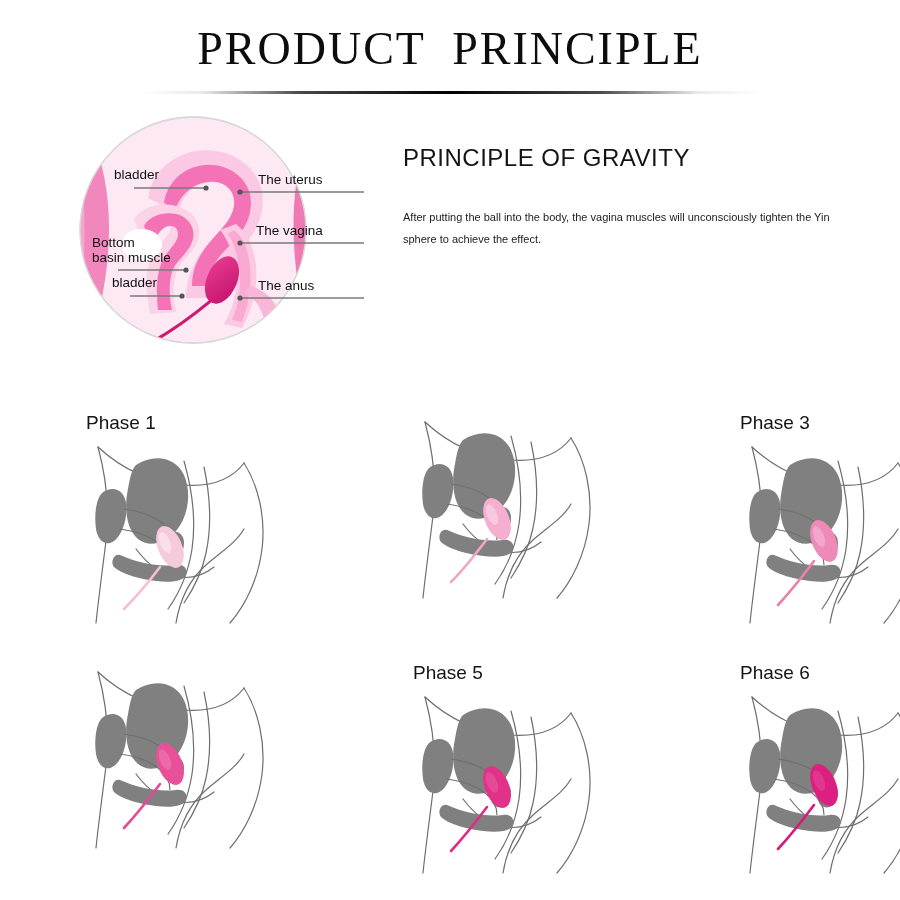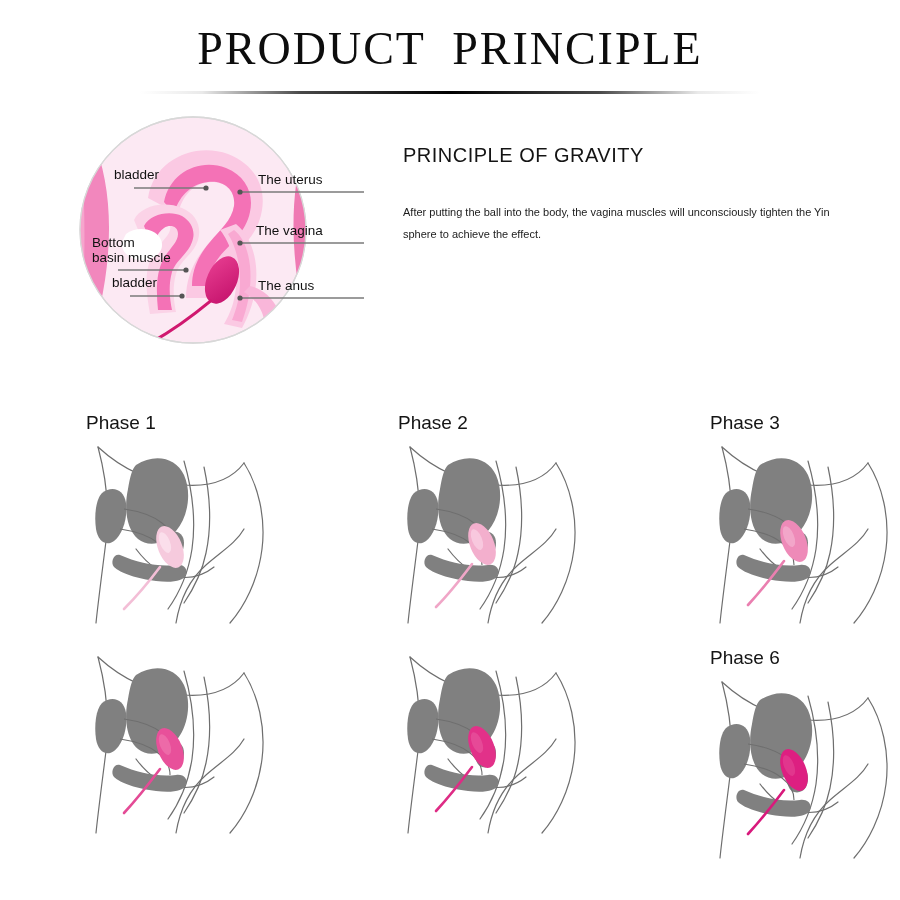--- a/index.html
+++ b/index.html
@@ -63,21 +63,21 @@
   }
   .diagram-holder svg { display: block; }
 
   .gravity-block {
     position: absolute;
     left: 403px;
     top: 50px;
     width: 460px;
   }
   .gravity-heading {
-    font-size: 20px;
+    font-size: 24px;
     font-weight: 400;
     letter-spacing: 0.5px;
     color: #141414;
     margin: 0 0 34px 0;
   }
   .gravity-body {
     font-size: 11px;
     line-height: 2.0;
     color: #1c1c1c;
     margin: 0;
@@ -88,20 +88,21 @@
   .phase-grid {
     position: absolute;
     left: 0;
     top: 412px;
     width: 776px;
     display: grid;
     grid-template-columns: repeat(3, 1fr);
     grid-template-rows: repeat(2, 235px);
     column-gap: 0px;
     row-gap: 0px;
+    gap: 15px;
   }
   .phase-cell {
     position: relative;
     padding-left: 86px;
   }
   .phase-label {
     font-size: 19px;
     color: #141414;
     margin: 0 0 2px 0;
     line-height: 1.2;
@@ -243,21 +244,20 @@
             <ellipse cx="0" cy="0" rx="12" ry="22" fill="#f6cadd"></ellipse>
             <ellipse cx="-3" cy="-6" rx="5" ry="11" fill="#fce4ef" opacity="0.75"></ellipse>
           </g>
           <path d="M80 130 C 68 146, 56 160, 44 172" stroke="#f3bed6" stroke-width="2.6" fill="none" stroke-linecap="round"></path>
         </g>
       </svg>
     </div>
   </div>
 
   <div class="phase-cell">
-    <p class="phase-label">Phase 2</p>
     <div class="phase-art">
       <svg viewBox="0 0 232 190" width="232" height="190" xmlns="http://www.w3.org/2000/svg">
         <g fill="none" stroke="#6e6e6e" stroke-width="1.2" stroke-linecap="round" stroke-linejoin="round">
           <path d="M18 10 C 26 40, 30 72, 26 104 C 22 136, 18 166, 16 186"></path>
           <path d="M18 10 C 44 34, 74 46, 104 48 C 132 50, 152 42, 164 26"></path>
           <path d="M164 26 C 178 48, 186 80, 182 112 C 178 144, 164 170, 150 186"></path>
           <path d="M96 186 C 100 162, 110 142, 126 128 C 142 114, 156 106, 164 92"></path>
           <path d="M104 24 C 112 52, 116 84, 112 112 C 108 138, 98 158, 88 172"></path>
           <path d="M124 30 C 130 58, 132 88, 126 116 C 122 136, 112 154, 104 166"></path>
           <path d="M56 112 C 68 128, 82 138, 98 140 C 112 142, 124 138, 134 130"></path>
@@ -344,20 +344,21 @@
             <ellipse cx="0" cy="0" rx="12" ry="22" fill="#e8509a"></ellipse>
             <ellipse cx="-3" cy="-6" rx="5" ry="11" fill="#f07fb5" opacity="0.55"></ellipse>
           </g>
           <path d="M80 122 C 68 138, 56 153, 44 166" stroke="#e44b96" stroke-width="2.6" fill="none" stroke-linecap="round"></path>
         </g>
       </svg>
     </div>
   </div>
 
   <div class="phase-cell">
+    <p class="phase-label">Phase 5</p>
     <div class="phase-art">
       <svg viewBox="0 0 232 190" width="232" height="190" xmlns="http://www.w3.org/2000/svg">
         <g fill="none" stroke="#6e6e6e" stroke-width="1.2" stroke-linecap="round" stroke-linejoin="round">
           <path d="M18 10 C 26 40, 30 72, 26 104 C 22 136, 18 166, 16 186"></path>
           <path d="M18 10 C 44 34, 74 46, 104 48 C 132 50, 152 42, 164 26"></path>
           <path d="M164 26 C 178 48, 186 80, 182 112 C 178 144, 164 170, 150 186"></path>
           <path d="M96 186 C 100 162, 110 142, 126 128 C 142 114, 156 106, 164 92"></path>
           <path d="M104 24 C 112 52, 116 84, 112 112 C 108 138, 98 158, 88 172"></path>
           <path d="M124 30 C 130 58, 132 88, 126 116 C 122 136, 112 154, 104 166"></path>
           <path d="M56 112 C 68 128, 82 138, 98 140 C 112 142, 124 138, 134 130"></path>

